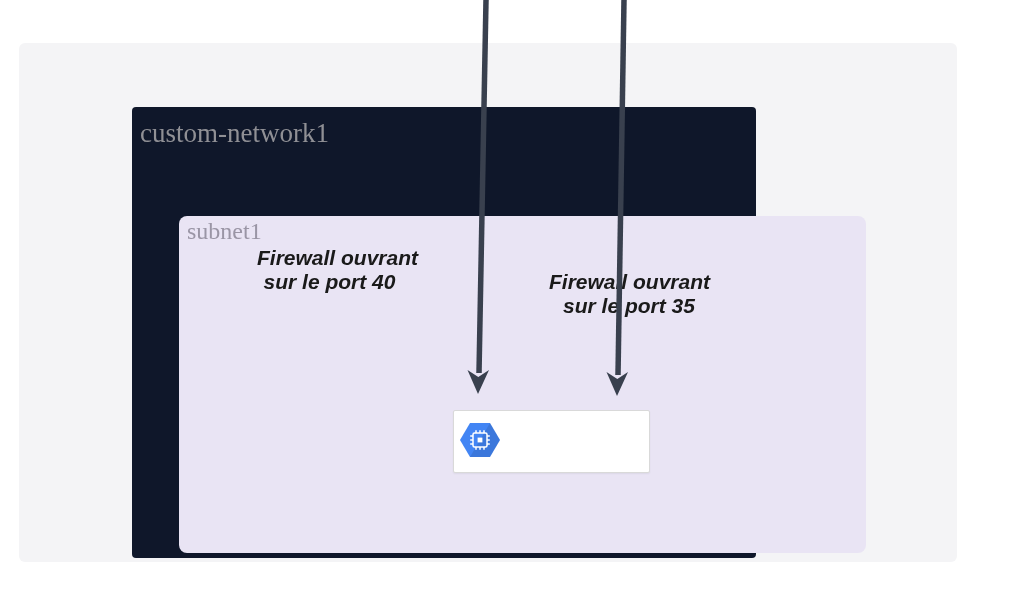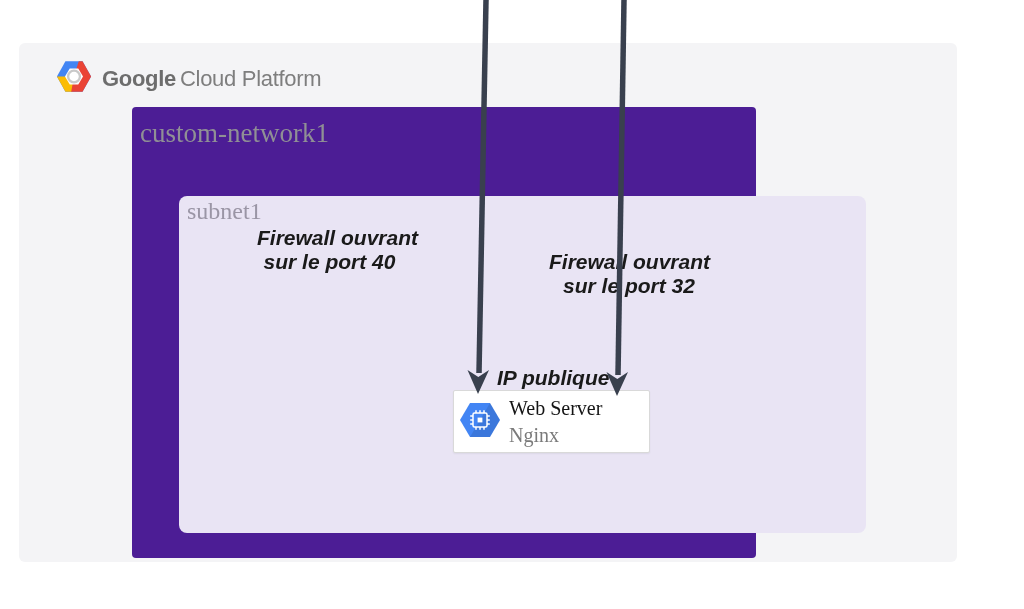--- a/index.html
+++ b/index.html
@@ -26,33 +26,33 @@
     align-items: center;
     gap: 9px;
   }
   .logo-text { font-size: 22px; letter-spacing: -0.3px; white-space: nowrap; }
   .logo-text .brand  { color: #6d6d6d; font-weight: 700; }
   .logo-text .product{ color: #7e7e7e; font-weight: 400; margin-left: 4px; }
   .network-box {
     position: absolute;
     left: 113px; top: 64px;
     width: 624px; height: 451px;
-    background: #4c1d95;
+    background: #0f172a;
     border-radius: 4px;
   }
   .network-label {
     position: absolute;
     left: 8px; top: 11px;
     font-family: "Liberation Serif", serif;
     font-size: 27px;
     color: #909095;
   }
   .subnet-box {
     position: absolute;
-    left: 47px; top: 89px;
+    left: 47px; top: 109px;
     width: 687px; height: 337px;
     background: #e9e4f4;
     border-radius: 8px;
     padding-left: 32px;
   }
   .subnet-label {
     position: absolute;
     left: 8px; top: 2px;
     font-family: "Liberation Serif", serif;
     font-size: 24px;
@@ -104,50 +104,37 @@
     pointer-events: none;
   }
 </style>
 </head>
 <body>
 
 <div class="canvas">
 
   <div class="platform-box">
 
-    <div class="logo">
-      <span>
-        <svg width="38" height="35" viewBox="0 0 40 36">
-          <polygon points="2,18 11,2 29,2 38,18 29,34 11,34" fill="#4285f4"></polygon>
-          <polygon points="20,18 2,18 11,34 18,34" fill="#fbbc05"></polygon>
-          <polygon points="20,18 25,2 29,2 38,18 29,34 17,34" fill="#ea4335"></polygon>
-          <polygon points="10.5,18 15.5,9.5 24.5,9.5 29.5,18 24.5,26.5 15.5,26.5" fill="#fefefe"></polygon>
-          <circle cx="20" cy="18" r="6.2" fill="#ffffff" stroke="#c9c9c9" stroke-width="2.4"></circle>
-        </svg>
-      </span>
-      <span class="logo-text"><span class="brand">Google</span><span class="product">Cloud Platform</span></span>
-    </div>
 
     <div class="network-box">
       <div class="network-label">custom-network1</div>
 
       <div class="subnet-box">
         <div class="subnet-label">subnet1</div>
 
         <div class="annotation fw80">
           <span>Firewall ouvrant</span><br>
           <span>sur le port 40</span>
         </div>
 
         <div class="annotation fw22">
           <span>Firewall ouvrant</span><br>
-          <span>sur le port 32</span>
+          <span>sur le port 35</span>
         </div>
 
-        <div class="annotation ip-label">IP publique</div>
 
         <div class="server-box">
           <span class="server-icon">
             <svg width="44" height="42" viewBox="0 0 44 40">
               <polygon points="2,20 12,3 32,3 42,20 32,37 12,37" fill="#4285f4"></polygon>
               <polygon points="12,37 32,3 42,20 32,37" fill="rgba(0,0,0,0.10)"></polygon>
               <g stroke="#ffffff" stroke-width="1.5" fill="none">
                 <rect x="15" y="13" width="14" height="14" rx="1.5"></rect>
                 <line x1="18" y1="10.2" x2="18" y2="13"></line>
                 <line x1="22" y1="10.2" x2="22" y2="13"></line>
@@ -158,24 +145,20 @@
                 <line x1="12.2" y1="16" x2="15" y2="16"></line>
                 <line x1="12.2" y1="20" x2="15" y2="20"></line>
                 <line x1="12.2" y1="24" x2="15" y2="24"></line>
                 <line x1="29" y1="16" x2="31.8" y2="16"></line>
                 <line x1="29" y1="20" x2="31.8" y2="20"></line>
                 <line x1="29" y1="24" x2="31.8" y2="24"></line>
               </g>
               <rect x="19.6" y="17.6" width="4.8" height="4.8" fill="#ffffff"></rect>
             </svg>
           </span>
-          <span class="server-text">
-            <span class="server-title">Web Server</span>
-            <span class="server-subtitle">Nginx</span>
-          </span>
         </div>
 
       </div>
     </div>
   </div>
 
   <svg class="arrows-overlay" width="1024" height="609" viewBox="0 0 1024 609">
     <g>
       <line x1="486" y1="0" x2="479" y2="373" stroke="#39404e" stroke-width="5.5"></line>
       <polygon points="467.5,370 478,394 489,370 478.3,377" fill="#39404e"></polygon>

